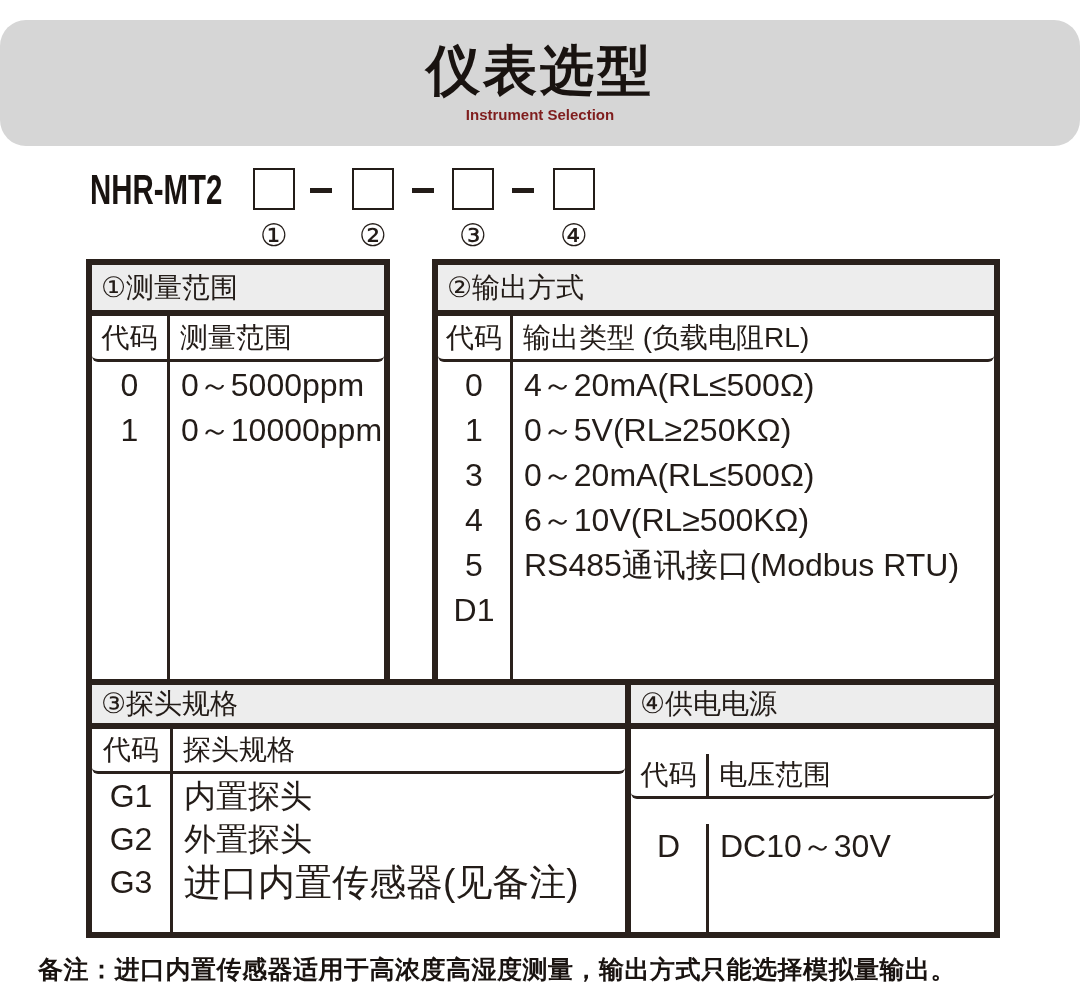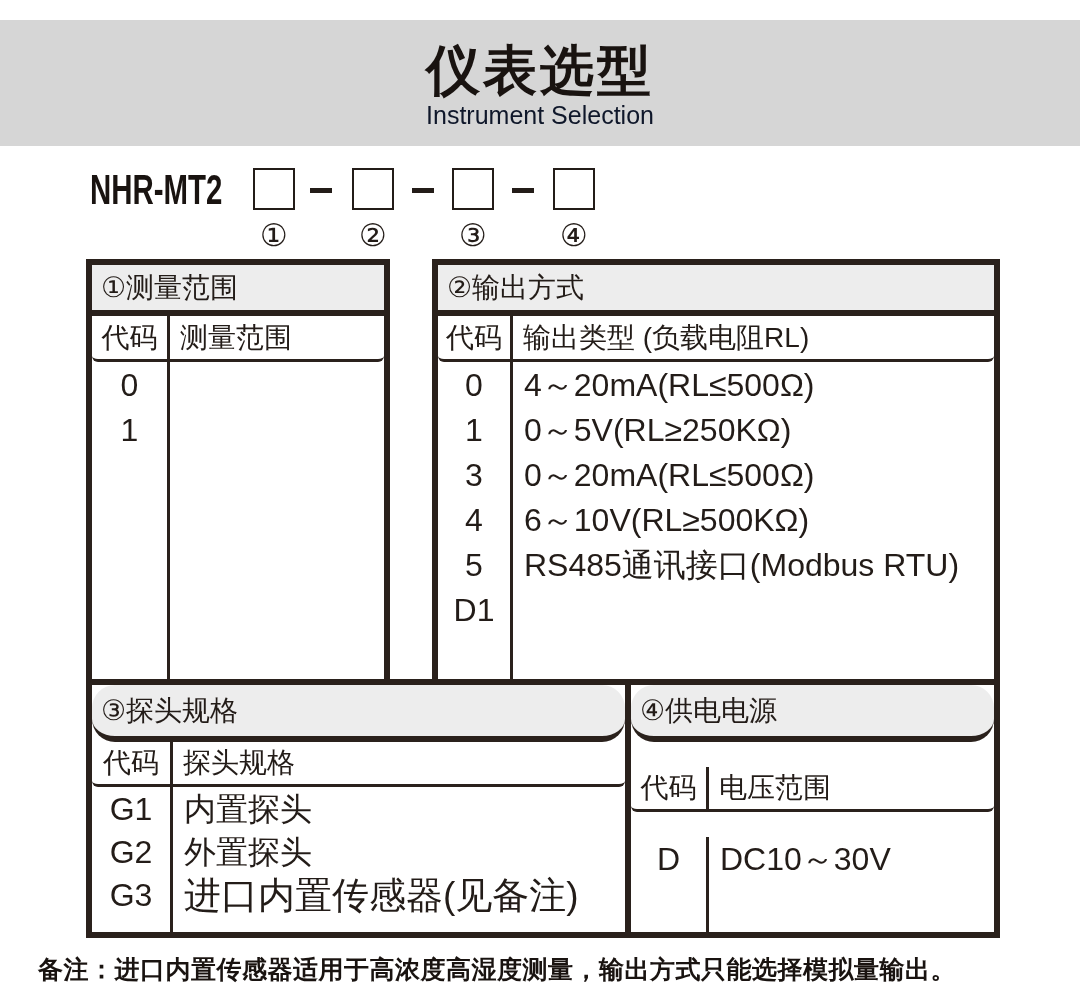--- a/index.html
+++ b/index.html
@@ -4,43 +4,43 @@
 <style>
   html,body{margin:0;padding:0;}
   body{
     width:1080px;height:987px;position:relative;background:#ffffff;
     font-family:"Liberation Sans","DejaVu Sans",sans-serif;
     color:#231c18;overflow:hidden;
   }
   *{box-sizing:border-box;}
 
   
-  .banner{position:absolute;left:0;top:20px;width:1080px;height:126px;background:#d6d6d6;text-align:center;}
+  .banner{position:absolute;left:0;top:20px;width:1080px;height:126px;background:#d6d6d6;text-align:center;border-radius:26px;}
   .title{font-size:54px;font-weight:bold;letter-spacing:3px;line-height:58px;margin-top:21px;color:#191310;}
-  .subtitle{font-size:25px;line-height:26px;margin-top:3px;color:#0f172a;}
+  .subtitle{font-size:15px;line-height:26px;margin-top:3px;color:#7f1d1d;font-weight:bold;}
 
   
   .model-prefix{
     position:absolute;left:90px;top:166px;font-size:42px;font-weight:bold;
     line-height:48px;letter-spacing:0px;white-space:nowrap;
     transform:scaleX(0.70);transform-origin:left center;color:#191310;
   }
   .mbox{position:absolute;top:168px;width:42px;height:42px;border:2.5px solid #231c18;background:#ffffff;}
   .mdash{position:absolute;top:188px;width:22px;height:5px;background:#231c18;}
   .mnum{position:absolute;top:219px;width:42px;text-align:center;font-size:31px;line-height:34px;color:#231c18;}
 
   
   .tbl{position:absolute;border:6px solid #2a211c;background:#ffffff;display:flex;flex-direction:column;}
   .band{
     background:#ededed;border-bottom:6px solid #2a211c;
     font-size:28px;display:flex;align-items:center;padding-left:9px;
     flex:0 0 auto;color:#231c18;
   }
   .tbl-top .band{height:51px;}
-  .tbl-bot .band{height:57px;border-radius:23px;}
+  .tbl-bot .band{height:44px;}
   .hrow{display:flex;border-bottom:3px solid #2a211c;font-size:28px;flex:0 0 auto;border-radius:6px;}
   .tbl-top .hrow{height:46px;}
   .tbl-bot .hrow{height:45px;}
   .hrow .hc1{display:flex;align-items:center;justify-content:center;border-right:3px solid #2a211c;}
   .hrow .hc2{flex:1;display:flex;align-items:center;padding-left:10px;}
   .tbody{display:flex;flex:1;min-height:0;}
   .colA{border-right:3px solid #2a211c;padding-top:1px;}
   .colB{flex:1;padding-top:1px;}
   .cell{font-size:32px;white-space:nowrap;}
   .tbl-top .cell{line-height:45px;}
@@ -90,20 +90,24 @@
 <div class="tbl tbl-top t1" style="left:86px;top:259px;width:304px;height:426px;">
   <div class="band">①测量范围</div>
   <div class="hrow">
     <div class="hc1">代码</div>
     <div class="hc2">测量范围</div>
   </div>
   <div class="tbody">
     <div class="colA">
       <div class="cell">0</div>
       <div class="cell">1</div>
+    </div>
+    <div class="colB">
+      <div class="cell">0～5000ppm</div>
+      <div class="cell">0～10000ppm</div>
     </div>
   </div>
 </div>
 
 <div class="tbl tbl-top t2" style="left:432px;top:259px;width:568px;height:426px;">
   <div class="band">②输出方式</div>
   <div class="hrow">
     <div class="hc1">代码</div>
     <div class="hc2">输出类型 (负载电阻RL)</div>
   </div>

